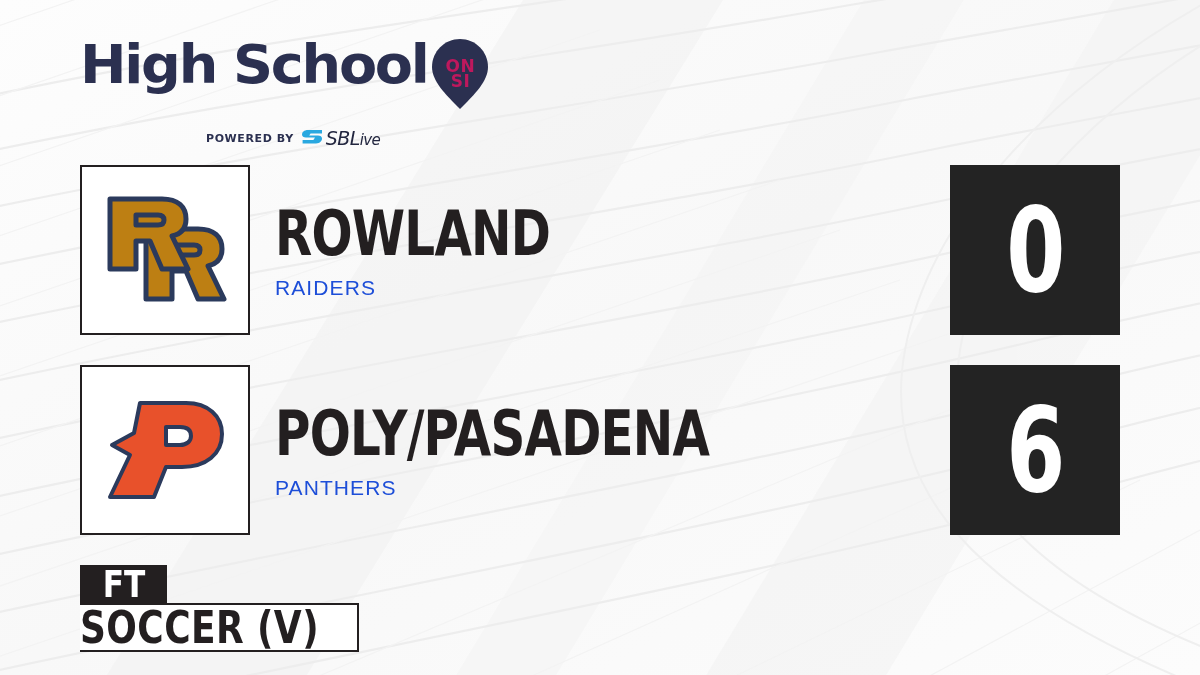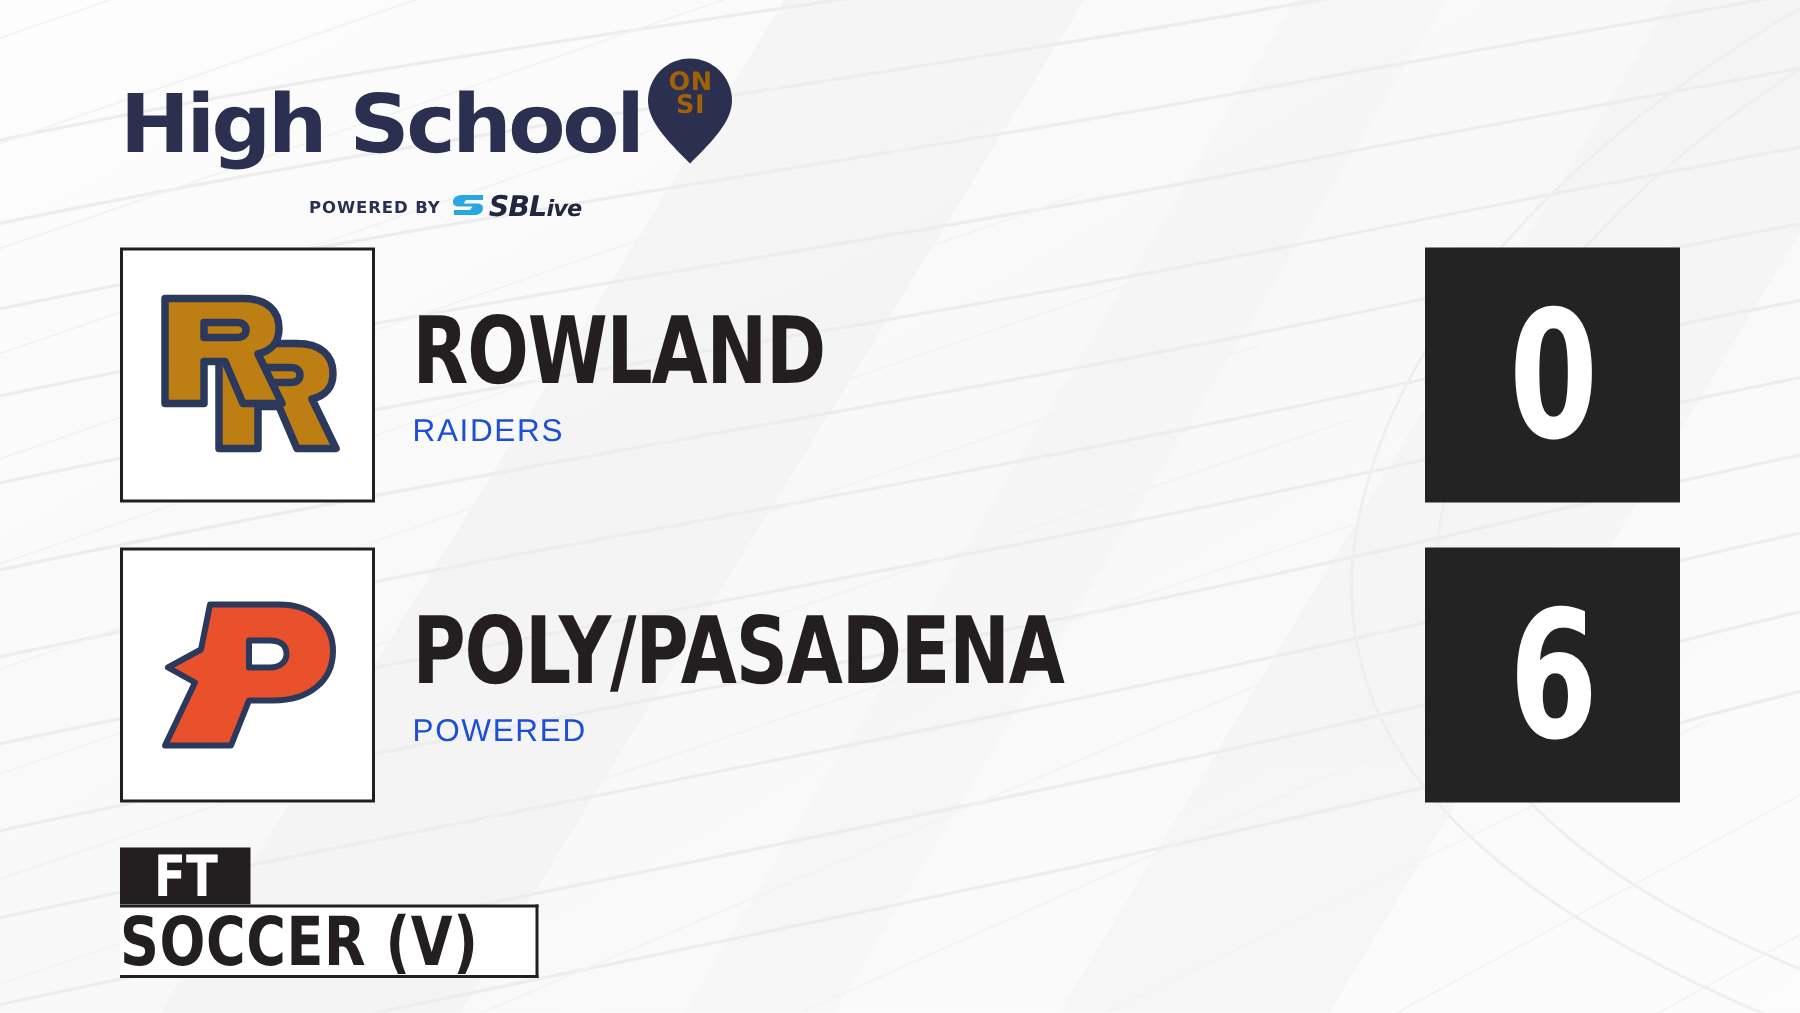--- a/index.html
+++ b/index.html
@@ -13,59 +13,59 @@
 
   
   #bg { position:absolute; inset:0; z-index:0; }
   #bg svg { width:100%; height:100%; display:block; }
 
   
   .stage { position:absolute; inset:0; z-index:2; }
 
   
   .brand { position:absolute; left:80px; top:38px; }
-  .brand-row { display:flex; align-items:flex-end; gap:10px; }
+  .brand-row { display:flex; align-items:flex-start; gap:10px; }
   .brand-word {
     font-family:"DejaVu Sans", sans-serif;
     font-weight:bold;
     font-size:54px;
     letter-spacing:-2.2px;
     color:#2b3050;
     line-height:1;
     transform:scaleX(1.03);
     transform-origin:left center;
   }
   .pin { width:58px; height:72px; position:relative; margin-left:4px; }
   .pin svg { position:absolute; inset:0; }
   .pin-text {
-    position:absolute; left:0; right:0; top:10px;
+    position:absolute; left:0; right:0; top:21px;
     text-align:center;
     font-family:"DejaVu Sans", sans-serif;
     font-weight:bold;
     font-size:17px;
     line-height:15px;
     letter-spacing:0.5px;
-    color:#a16207;
+    color:#be185d;
   }
   .powered {
     display:flex; align-items:center; gap:7px;
     margin-top:19px; margin-left:126px;
   }
   .powered-label {
     font-family:"DejaVu Sans", sans-serif;
     font-weight:bold;
     font-size:11px;
     letter-spacing:0.6px;
     color:#2b3050;
   }
   .sbl { display:flex; align-items:center; gap:3px; }
   .sbl-mark { width:22px; height:19px; }
   .sbl-word {
     font-family:"DejaVu Sans", sans-serif;
-    font-weight:bold;
+    font-weight:normal;
     font-style:italic;
     font-size:19px;
     letter-spacing:-0.6px;
     color:#22263f;
     line-height:1;
   }
   .sbl-word .lc { font-size:15px; }
 
   
   .team-row { position:absolute; left:80px; height:170px; }
@@ -274,21 +274,21 @@
   <div class="team-row row-2">
     <div class="logo-box">
       <svg width="122" height="106" viewBox="0 0 122 106" xmlns="http://www.w3.org/2000/svg">
         <path d="M36 6 L 82 6 C 104 6 118 19 118 37 C 118 57 102 70 78 70 L 62 70 L 50 100 L 6 100 L 26 58 L 8 48 L 30 36 Z
                  M 62 30 L 62 48 L 76 48 C 83 48 87 44 87 39 C 87 33 83 30 76 30 Z" fill="#e8512b" stroke="#2b3a5c" stroke-width="4" stroke-linejoin="round"></path>
         <path d="M36 6 L 30 36 L 8 48 L 26 58 L 6 100" fill="none" stroke="#ffffff" stroke-width="0"></path>
       </svg>
     </div>
     <div class="team-text">
       <div class="team-name">POLY/PASADENA</div>
-      <div class="team-sub">POWERED</div>
+      <div class="team-sub">PANTHERS</div>
     </div>
   </div>
 
   <div class="score-box score-1">
     <div class="score-val">0</div>
   </div>
   <div class="score-box score-2">
     <div class="score-val">6</div>
   </div>
 

